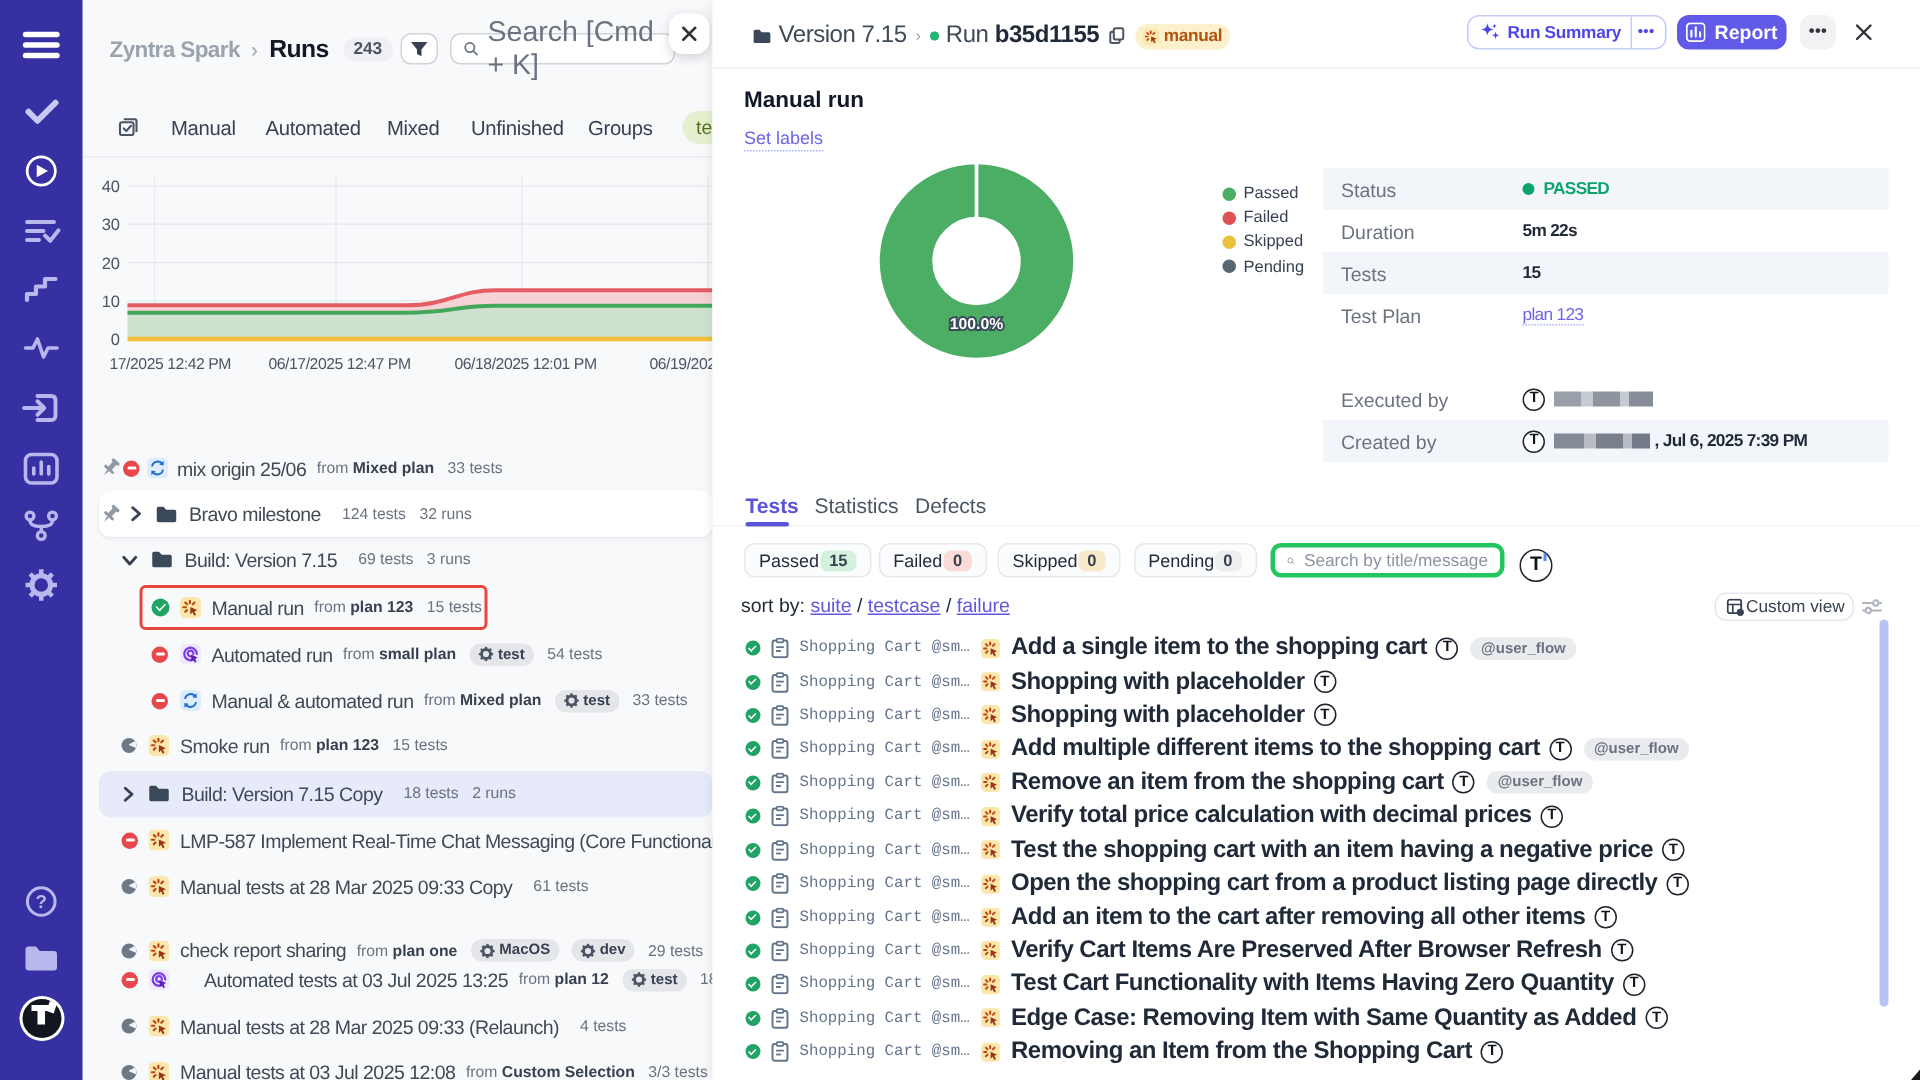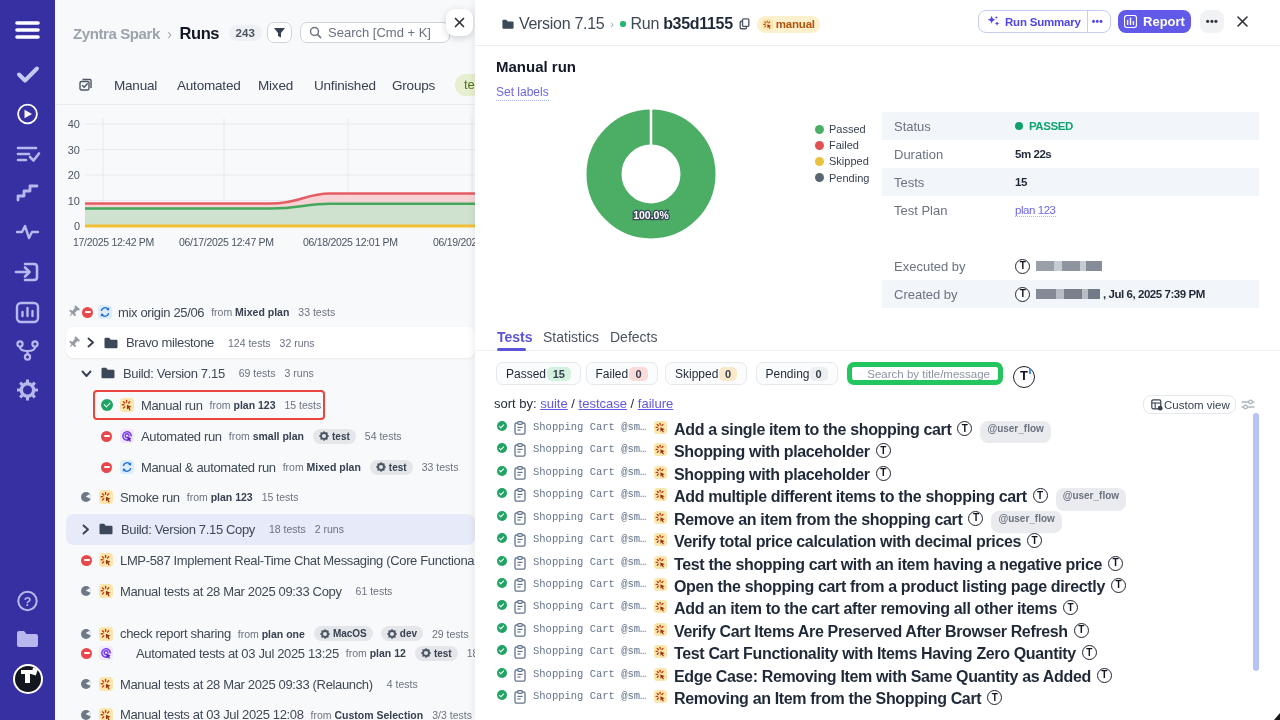--- a/index.html
+++ b/index.html
@@ -32,21 +32,21 @@
 
   
   #rpanel { position:absolute; left:475px; top:0; width:805px; height:720px; background:#fff; box-shadow:-3px 0 6px rgba(0,0,0,0.05); }
   .hdr13 { font-size:16px; color:#3f4a56; letter-spacing:-0.3px; }
   .stripe { background:#f2f6fb; }
   .trow { position:absolute; left:407px; width:377px; height:28px; display:flex; align-items:center; }
   .tlabel { font-size:13px; color:#6b7280; padding-left:12px; width:133px; flex:none;}
   .tval { font-size:11.5px; color:#1f2937; font-weight:bold; letter-spacing:-0.45px; display:flex; align-items:center; white-space:nowrap;}
   .chip { position:absolute; top:0; height:23px; border:1px solid #e6e8ec; background:#fbfcfd; border-radius:7px; display:flex; align-items:center; justify-content:space-between; padding:0 9px; font-size:12px; color:#1f2937; box-sizing:border-box;}
   .chipbadge { border-radius:5px; font-size:11px; padding:1px 6px; color:#374151; font-weight:600; }
-  .testrow { position:absolute; left:22px; width:760px; height:22.4px; display:flex; }
+  .testrow { position:absolute; left:22px; width:760px; height:22.4px; display:flex; align-items:center; }
   .mono { font-family:"Liberation Mono", monospace; font-size:10.5px; color:#64748b; white-space:nowrap; }
   .ttitle { font-size:16px; color:#1f2937; font-weight:bold; letter-spacing:-0.35px; white-space:nowrap; margin-left:7px;}
   .tava { width:15px; height:15px; border-radius:50%; border:1.4px solid #1f2430; background:#fff; flex:none; position:relative; margin-left:6px;}
   .tava:after { content:"T"; position:absolute; left:0; top:0.5px; width:100%; text-align:center; font-size:10px; font-weight:bold; color:#10141c; }
   .uflow { background:#e9ebee; color:#6b7280; font-size:10px; border-radius:8px; padding:2px 7px; margin-left:8px; font-weight:600;}
   .chksm { display:inline-block; width:10px; height:10px; border-radius:50%; background:#21a366; position:relative; flex:none;}
   .chksm:after{ content:""; position:absolute; left:2.4px; top:2.6px; width:4.4px; height:2.2px; border-left:1.4px solid #fff; border-bottom:1.4px solid #fff; transform:rotate(-45deg);}
 </style>
 </head>
 <body>
@@ -124,21 +124,21 @@
     <div class="abs" style="left:212px; top:22px; width:25px; height:21px; border:1px solid #cfd4da; border-radius:7px; background:#fff;">
       <svg width="23" height="19" viewBox="0 0 23 19">
           <path d="M6 5 L17 5 L13 10 L13 14.5 L10 13 L10 10 Z" fill="#374151"></path>
         </svg>
     </div>
     <div class="abs" style="left:245px; top:22px; width:150px; height:21px; border:1px solid #cfd4da; border-radius:7px; background:#fff; display:flex; align-items:center; padding:0 8px; gap:6px;">
       <svg width="13" height="13" viewBox="0 0 13 13">
           <circle cx="5.5" cy="5.5" r="4" stroke="#6b7280" stroke-width="1.5" fill="none"></circle>
           <line x1="8.6" y1="8.6" x2="11.6" y2="11.6" stroke="#6b7280" stroke-width="1.5" stroke-linecap="round"></line>
         </svg>
-      <span style="font-size:13px; color:#6b7280;">Search [Cmd + K]</span>
+      <span style="font-size:19px; color:#6b7280;">Search [Cmd + K]</span>
     </div>
 
     <div class="abs" style="left:391px; top:9px; width:27px; height:27px; background:#fff; border-radius:9px; box-shadow:0 2px 7px rgba(15,23,42,0.18); display:flex; align-items:center; justify-content:center; z-index:5;">
       <svg width="13" height="13" viewBox="0 0 13 13">
           <g stroke="#32343a" stroke-width="1.7" stroke-linecap="round">
             <line x1="2.5" y1="2.5" x2="10.5" y2="10.5"></line>
             <line x1="10.5" y1="2.5" x2="2.5" y2="10.5"></line>
           </g>
         </svg>
     </div>
@@ -522,21 +522,21 @@
     <div class="abs" style="left:22px; top:329px; font-size:14px; font-weight:bold; color:#5b54d9;">Tests</div>
     <div class="abs" style="left:22px; top:348px; width:29px; height:3px; background:#5b54d9; border-radius:2px;"></div>
     <div class="abs" style="left:68px; top:329px; font-size:14px; color:#4b5563;">Statistics</div>
     <div class="abs" style="left:135px; top:329px; font-size:14px; color:#4b5563;">Defects</div>
 
     <div class="abs" style="left:0; top:362px; width:805px; height:23px;">
       <div class="chip" style="left:21px; width:85px;">Passed<span class="chipbadge" style="background:#d2f2dd;">15</span></div>
       <div class="chip" style="left:110.5px; width:72px;">Failed<span class="chipbadge" style="background:#fadbd8;">0</span></div>
       <div class="chip" style="left:190px; width:82px;">Skipped<span class="chipbadge" style="background:#fae9c8;">0</span></div>
       <div class="chip" style="left:280.5px; width:82px;">Pending<span class="chipbadge" style="background:#eceef0;">0</span></div>
-      <div class="abs" style="left:372px; top:0; width:156px; height:23px; border:5px solid #22c55e; border-radius:7px; background:#fff; display:flex; align-items:center; padding:0 8px; gap:6px;">
+      <div class="abs" style="left:372px; top:0; width:156px; height:23px; border:3px solid #22c55e; border-radius:7px; background:#fff; display:flex; align-items:center; padding:0 8px; gap:6px;">
         <svg width="12" height="12" viewBox="0 0 13 13">
             <circle cx="5.5" cy="5.5" r="4" stroke="#8b94a1" stroke-width="1.4" fill="none"></circle>
             <line x1="8.6" y1="8.6" x2="11.4" y2="11.4" stroke="#8b94a1" stroke-width="1.4" stroke-linecap="round"></line>
           </svg>
         <span style="font-size:11.5px; color:#8b94a1; white-space:nowrap;">Search by title/messagе</span>
       </div>
       <div class="abs" style="left:538px; top:4px; width:22px; height:22px; border-radius:50%; border:1.8px solid #20242e; background:#fff; box-sizing:border-box;">
         <div style="width:100%; text-align:center; font-size:13px; font-weight:bold; color:#10141c; margin-top:1px;">T</div>
         <div style="position:absolute; right:3px; top:2px; width:2.5px; height:5px; background:#4f8df7;"></div>
       </div>

